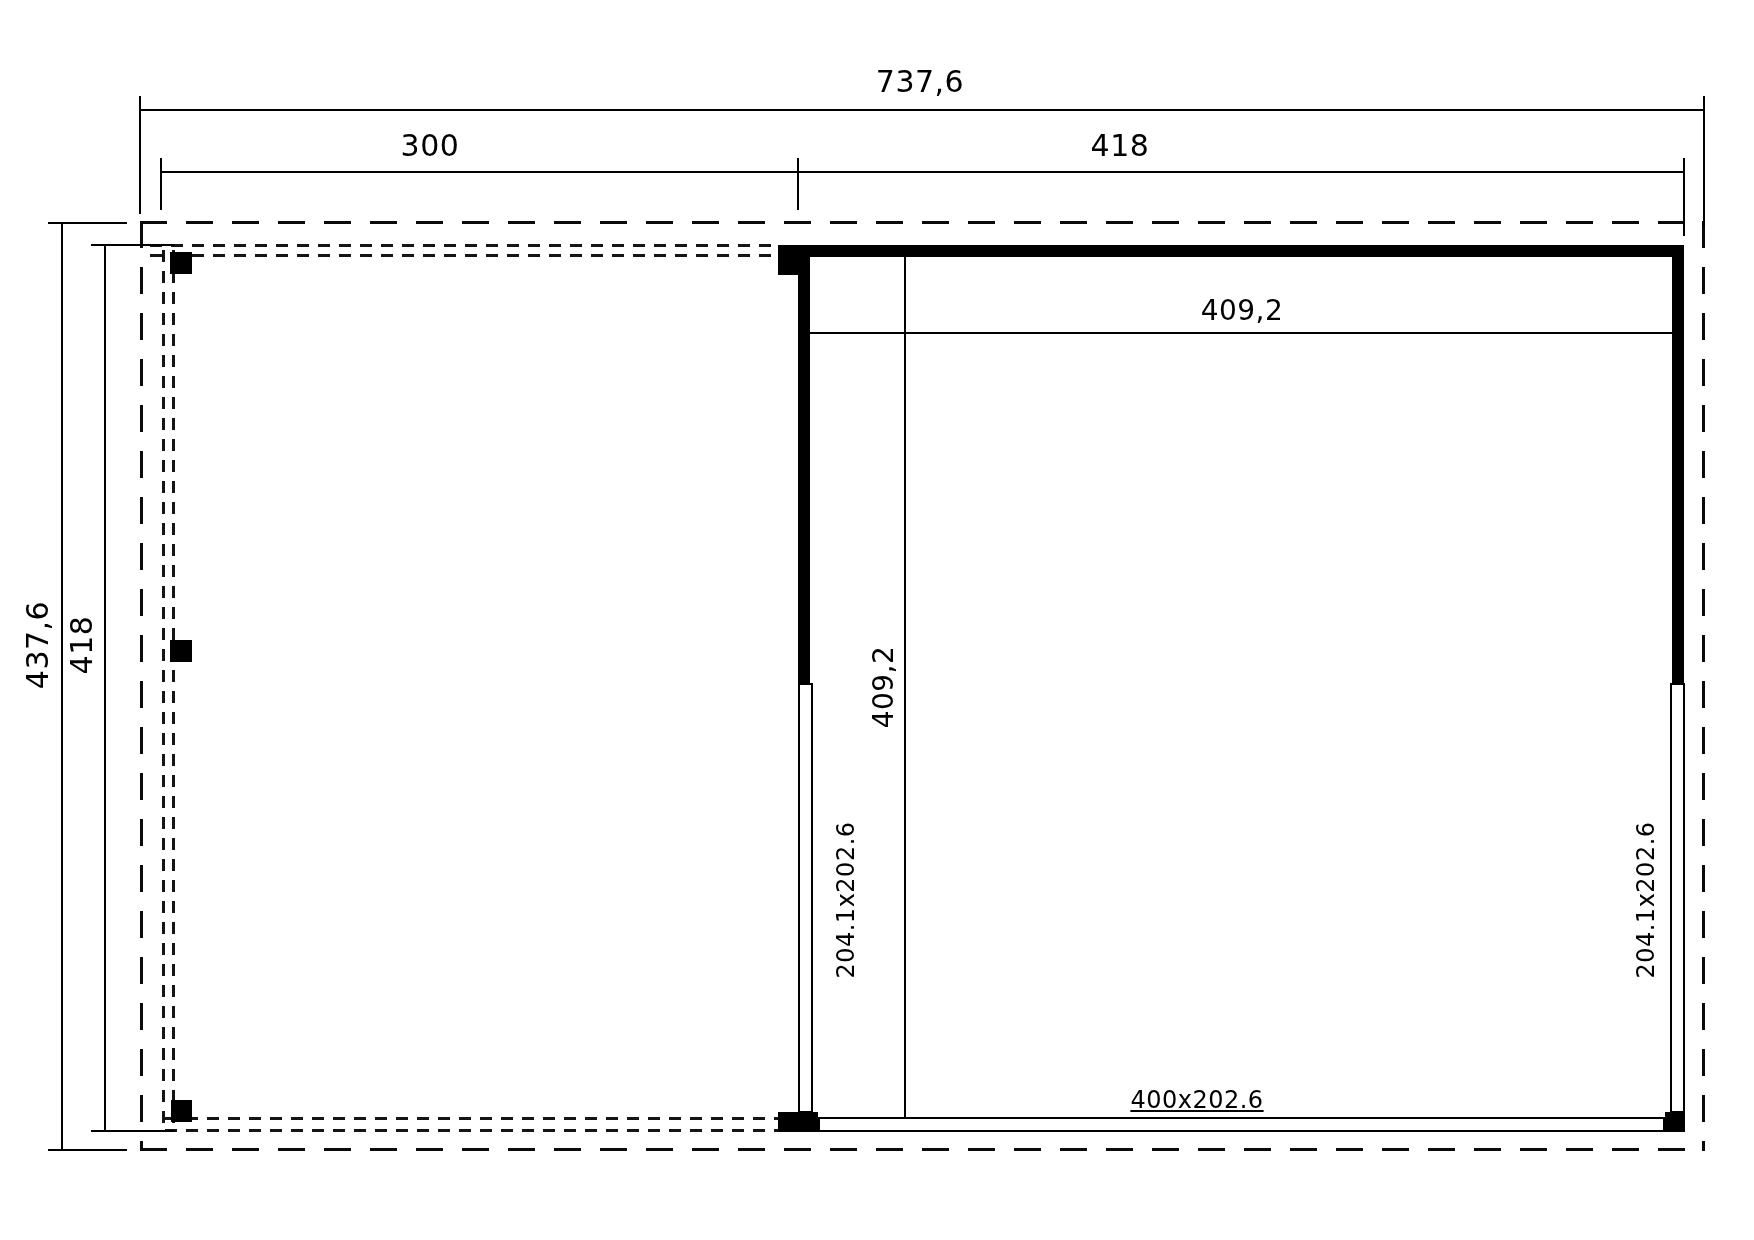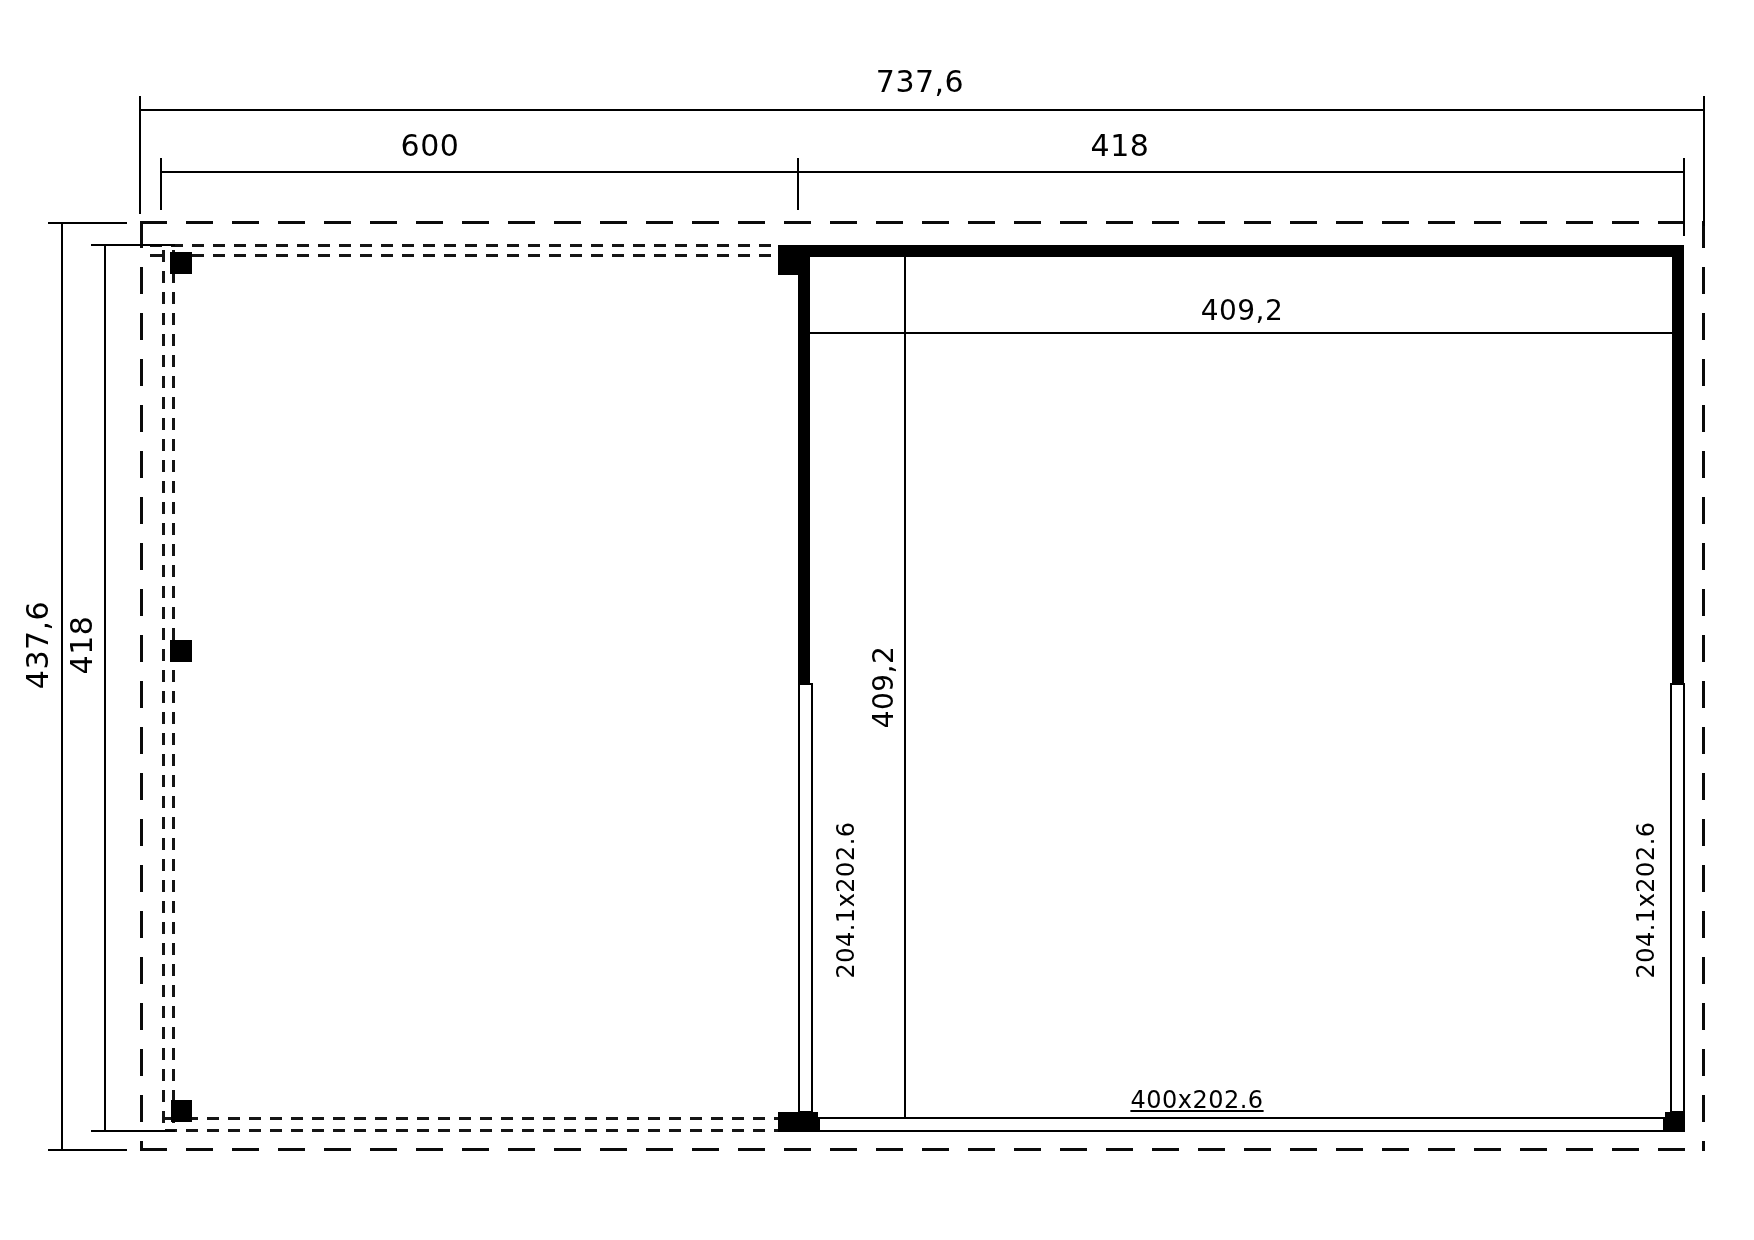--- a/index.html
+++ b/index.html
@@ -72,21 +72,21 @@
 
   <div class="thin-v" style="left:61px;top:223px;height:927px;"></div>
   <div class="thin-v" style="left:104px;top:245px;height:887px;"></div>
 
   <div class="thin-h" style="left:48px;top:222px;width:79px;"></div>
   <div class="thin-h" style="left:48px;top:1149px;width:79px;"></div>
   <div class="thin-h" style="left:91px;top:244px;width:84px;"></div>
   <div class="thin-h" style="left:91px;top:1130px;width:84px;"></div>
 
   <div class="lbl" style="left:920px;top:82px;">737,6</div>
-  <div class="lbl" style="left:430px;top:146px;">600</div>
+  <div class="lbl" style="left:430px;top:146px;">300</div>
   <div class="lbl" style="left:1120px;top:146px;">418</div>
   <div class="lbl rot" style="left:38px;top:645px;">437,6</div>
   <div class="lbl rot" style="left:82px;top:645px;">418</div>
   <div class="lbl mid" style="left:1242px;top:311px;">409,2</div>
   <div class="lbl mid rot" style="left:884px;top:687px;">409,2</div>
 
   <div class="lbl small rot" style="left:846px;top:900px;">204.1x202.6</div>
   <div class="lbl small rot" style="left:1646px;top:900px;">204.1x202.6</div>
   <div class="lbl small" style="left:1197px;top:1100px;text-decoration:underline;">400x202.6</div>
 

